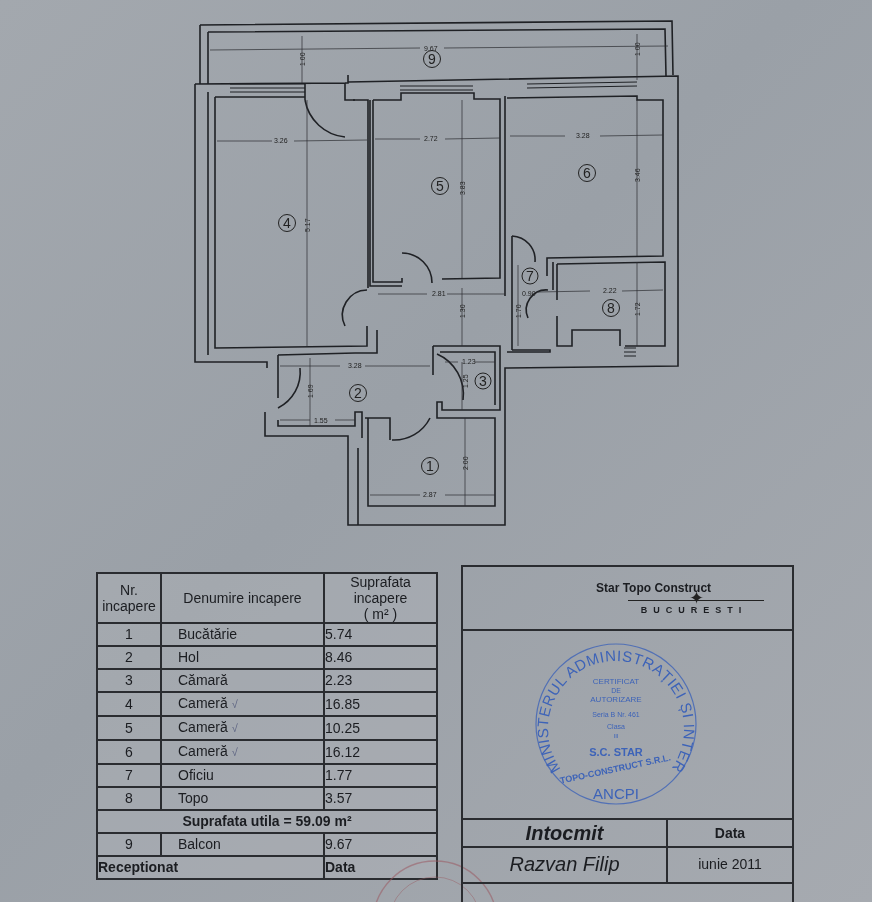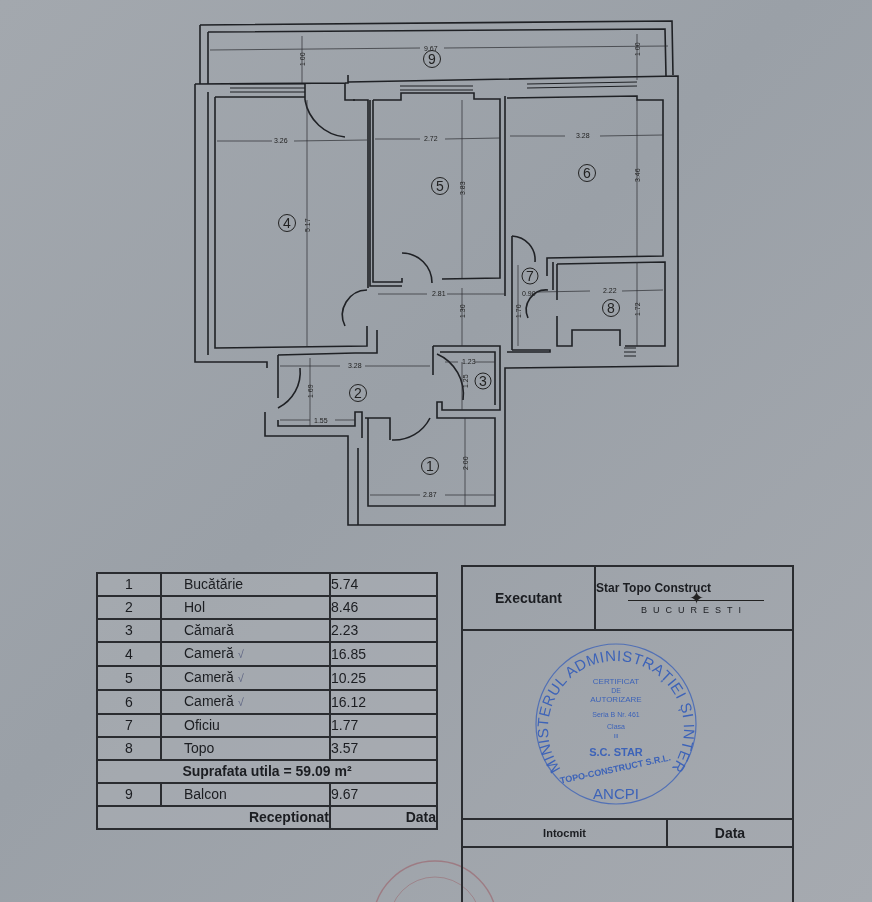--- a/index.html
+++ b/index.html
@@ -17,47 +17,47 @@
   
   .room-table {
     position: absolute; left: 96px; top: 572px; width: 342px;
     border-collapse: collapse; font-size: 14px;
   }
   .room-table td {
     border: 2px solid #2a2c30; padding: 0; height: 21px; line-height: 21px;
     background: rgba(180,184,190,0.35);
   }
   .room-table .c-nr { width: 62px; text-align: center; }
-  .room-table .c-name { width: 145px; padding-left: 22px; }
+  .room-table .c-name { width: 145px; padding-left: 16px; }
   .room-table .c-area { text-align: left; }
   .room-table .hdr td { line-height: 16px; height: 38px; text-align: center; padding: 0; }
   .room-table .sum td { text-align: center; font-weight: bold; }
-  .room-table .recv td { font-weight: bold; text-align: right; border-radius: 7px; }
+  .room-table .recv td { font-weight: bold; text-align: left; border-radius: 7px; }
   .check { color: #5b6280; font-size: 11px; margin-left: 4px; }
 
   
   .exec {
     position: absolute; left: 461px; top: 565px; width: 333px; height: 340px;
     border: 2px solid #2a2c30; box-sizing: border-box;
   }
   .exec .row1 { position: absolute; left: 0; top: 0; width: 100%; height: 62px; border-bottom: 2px solid #2a2c30; }
   .exec .exec-label { position: absolute; left: 0; top: 0; width: 131px; height: 62px; border-right: 2px solid #2a2c30;
     display: flex; align-items: center; justify-content: center; font-weight: bold; font-size: 14px; }
   .exec .logo { position: absolute; left: 133px; top: 0; right: 0; height: 62px; }
   .logo .l-top { position: absolute; top: 14px; left: 0; right: 0; text-align: left; font-weight: bold; font-size: 12px; }
   .logo .l-line { position: absolute; top: 33px; left: 32px; right: 28px; height: 1px; background: #222; }
-  .logo .l-bot { position: absolute; top: 38px; left: 0; right: 0; text-align: center; font-size: 9px; letter-spacing: 6px; font-weight: normal; }
+  .logo .l-bot { position: absolute; top: 38px; left: 0; right: 0; text-align: center; font-size: 9px; letter-spacing: 6px; font-weight: bold; }
   .logo .star { position: absolute; left: 93px; top: 22px; font-size: 18px; line-height: 18px; color: #222; }
 
   .stamp { position: absolute; left: 68px; top: 72px; width: 170px; height: 170px; }
 
   .exec .row-hdr { position: absolute; left: 0; top: 251px; width: 100%; height: 26px; border-top: 2px solid #2a2c30; border-bottom: 2px solid #2a2c30; }
   .exec .row-val { position: absolute; left: 0; top: 279px; width: 100%; height: 36px; border-bottom: 2px solid #2a2c30; }
   .cell-l { position: absolute; left: 0; top: 0; width: 203px; height: 100%; border-right: 2px solid #2a2c30;
-    display: flex; align-items: center; justify-content: center; font-size: 11px; }
+    display: flex; align-items: center; justify-content: center; font-size: 20px; font-style: italic; }
   .cell-r { position: absolute; left: 205px; right: 0; top: 0; height: 100%;
     display: flex; align-items: center; justify-content: center; font-size: 14px; }
   .bold { font-weight: bold; }
   .red-stamp { position: absolute; left: 365px; top: 848px; width: 140px; height: 120px; }
 </style>
 </head>
 <body>
 
 <svg id="plan" width="872" height="560" viewBox="0 0 872 560">
   <g fill="none" stroke="#1f2125" stroke-width="1.6">
@@ -167,20 +167,28 @@
     <text x="530" y="281">7</text>
     <text x="611" y="313">8</text>
     <text x="358" y="398">2</text>
     <text x="483" y="386">3</text>
     <text x="430" y="471">1</text>
   </g>
 </svg>
 
 <table class="room-table">
   <tbody>
+      <tr class="hdr">
+    <td class="c-nr">Nr. incapere</td>
+    <td class="c-name" style="padding-left:0">Denumire incapere</td>
+    <td class="c-area">
+      <div>Suprafata incapere</div>
+      <div>( m² )</div>
+    </td>
+  </tr>
   <tr>
     <td class="c-nr">1</td>
     <td class="c-name">Bucătărie</td>
     <td class="c-area">5.74</td>
   </tr>
   <tr>
     <td class="c-nr">2</td>
     <td class="c-name">Hol</td>
     <td class="c-area">8.46</td>
   </tr>
@@ -229,21 +237,20 @@
 </tbody>
   </table>
 
 <svg class="red-stamp" viewBox="0 0 140 120">
   <circle cx="70" cy="75" r="62" fill="none" stroke="#9a5a62" stroke-width="1.4" opacity="0.55"></circle>
   <circle cx="70" cy="75" r="46" fill="none" stroke="#9a5a62" stroke-width="1" opacity="0.45"></circle>
 </svg>
 
 <div class="exec">
   <div class="row1">
-    <div class="exec-label">Executant</div>
     <div class="logo">
       <div class="l-top">Star Topo Construct</div>
       <div class="l-line"></div>
       <div class="star">✦</div>
       <div class="l-bot">BUCURESTI</div>
     </div>
   </div>
 
   <svg class="stamp" viewBox="0 0 170 170">
     <defs>
@@ -263,13 +270,17 @@
       <text x="85" y="117" font-size="11" font-weight="bold" text-anchor="middle">S.C. STAR</text>
       <text x="85" y="133" font-size="9" font-weight="bold" text-anchor="middle" transform="rotate(-12 85 133)">TOPO-CONSTRUCT S.R.L.</text>
       <text x="85" y="160" font-size="15" text-anchor="middle">ANCPI</text>
     </g>
   </svg>
 
   <div class="row-hdr">
     <div class="cell-l bold">Intocmit</div>
     <div class="cell-r bold">Data</div>
   </div>
+  <div class="row-val">
+    <div class="cell-l">Razvan Filip</div>
+    <div class="cell-r">iunie 2011</div>
+  </div>
 </div>
 
 </body></html>

